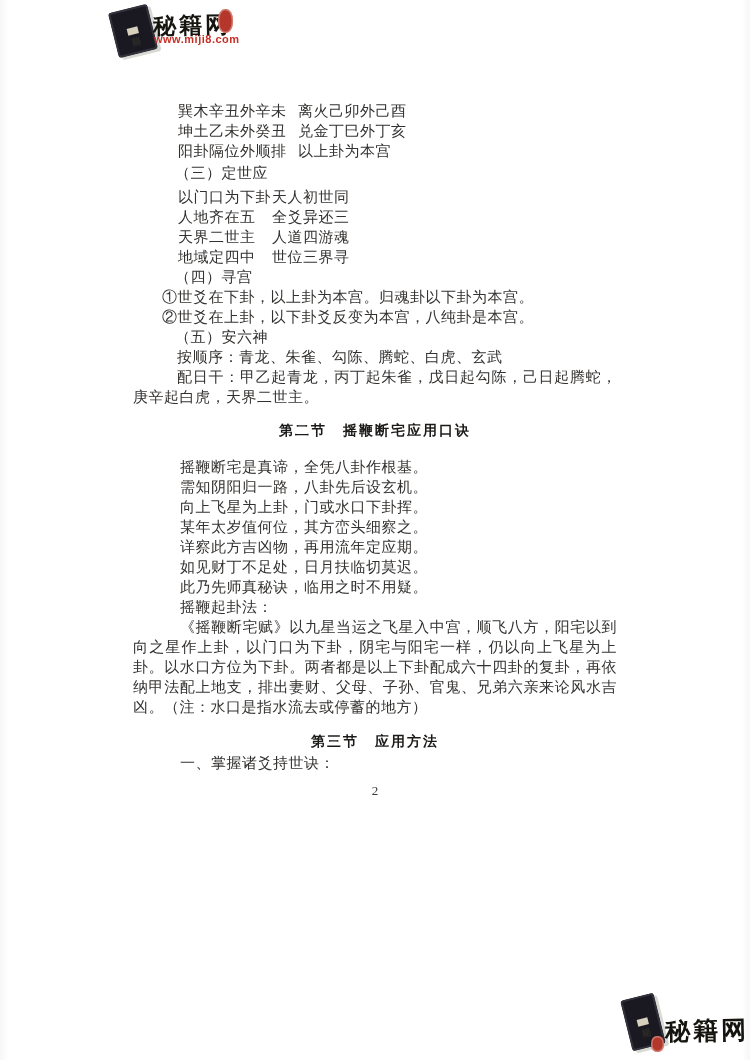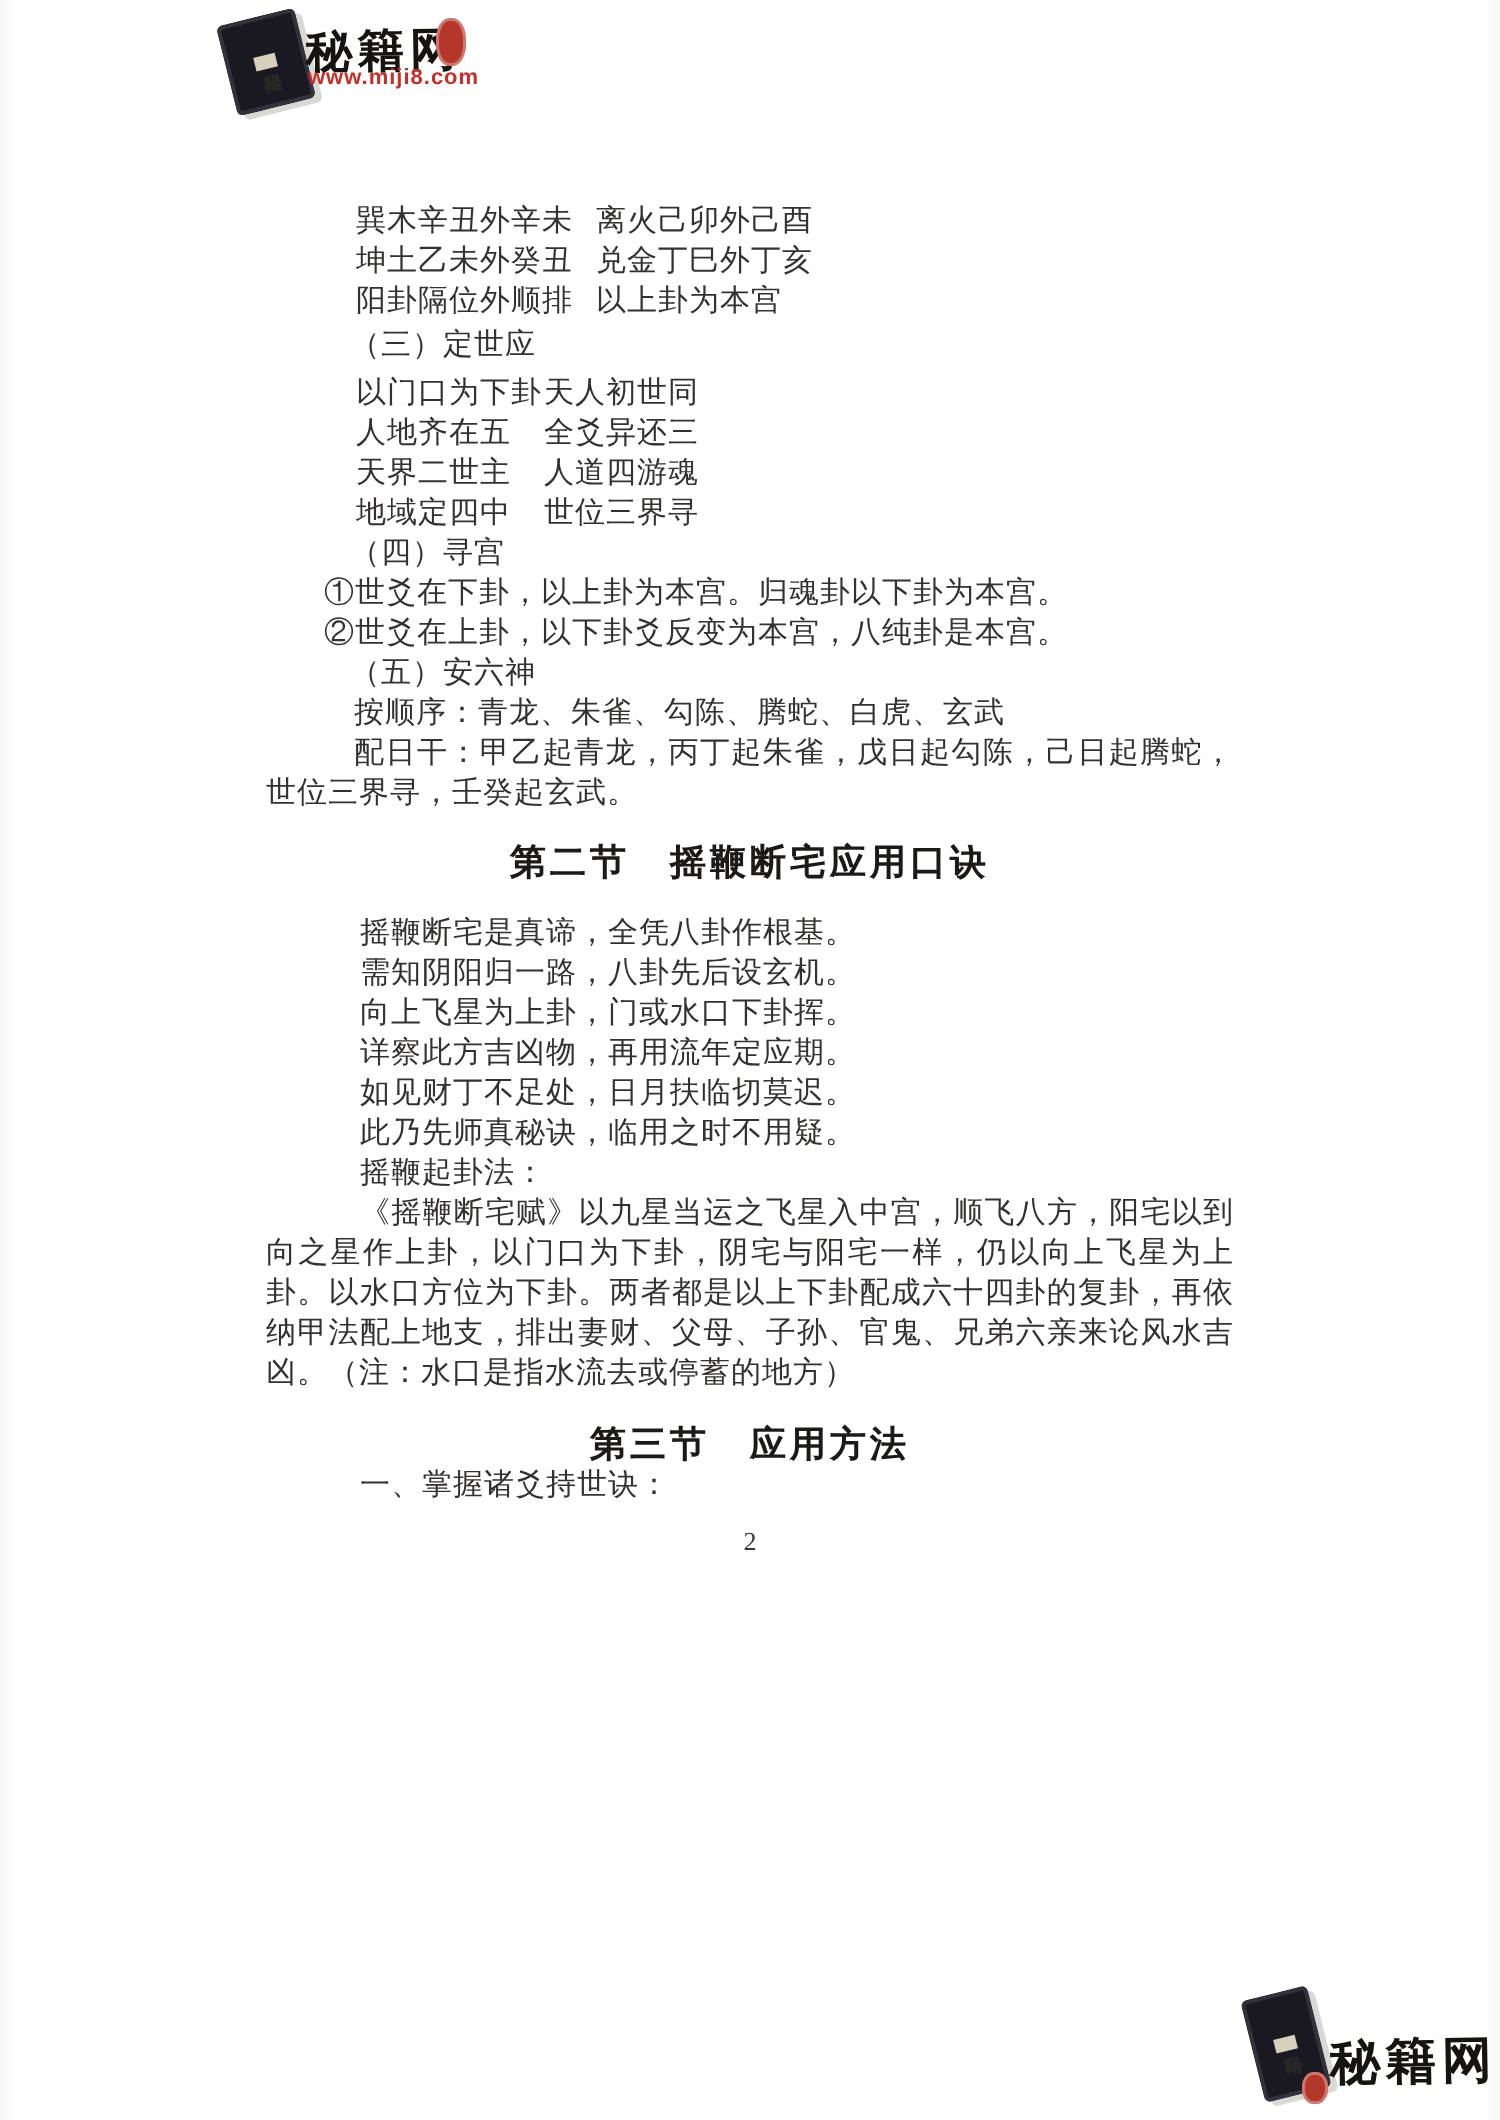--- a/index.html
+++ b/index.html
@@ -56,21 +56,21 @@
   .crow .c-left { position:absolute; left:45px; white-space:nowrap; }
   .najia .c-right { position:absolute; left:165px; white-space:nowrap; }
   .shiying .c-right { position:absolute; left:139px; white-space:nowrap; }
   .sub { padding-left:42px; }
   .sub3 { margin-top:2px; }
   .shiying-group { margin-top:4px; }
   .item { padding-left:29px; }
   .order { padding-left:44px; }
   .para { text-indent:44px; text-align:justify; }
   .sec-title {
-    text-align:center; font-weight:bold; font-size:18px; letter-spacing:2px;
+    text-align:center; font-weight:bold; font-size:14px; letter-spacing:2px;
     color:#1c1a18; height:24px; line-height:24px;
   }
   .sec2 { margin-top:12px; }
   .sec3 { margin-top:14px; margin-bottom:0; height:22px; line-height:22px; }
   .poem { margin-top:14px; }
   .poem-line { padding-left:47px; height:20px; white-space:nowrap; }
   .method { text-indent:47px; text-align:justify; }
   .intro { padding-left:47px; }
   .pagenum { margin-top:8px; text-align:center; font-size:13px; letter-spacing:0; color:#3a3836; }
 </style>
@@ -124,28 +124,29 @@
         <span class="c-left">地域定四中</span>
         <span class="c-right">世位三界寻</span>
       </div>
     </div>
 
     <div class="sub">（四）寻宫</div>
     <div class="item">①世爻在下卦，以上卦为本宫。归魂卦以下卦为本宫。</div>
     <div class="item">②世爻在上卦，以下卦爻反变为本宫，八纯卦是本宫。</div>
     <div class="sub">（五）安六神</div>
     <div class="order">按顺序：青龙、朱雀、勾陈、腾蛇、白虎、玄武</div>
-    <div class="para">配日干：甲乙起青龙，丙丁起朱雀，戊日起勾陈，己日起腾蛇，世位三界寻，壬癸起玄武。</div>
+    <div class="para">配日干：甲乙起青龙，丙丁起朱雀，戊日起勾陈，己日起腾蛇，庚辛起白虎，天界二世主。</div>
 
     <div class="sec-title sec2">第二节　摇鞭断宅应用口诀</div>
 
     <div class="poem">
       <div class="poem-line">摇鞭断宅是真谛，全凭八卦作根基。</div>
       <div class="poem-line">需知阴阳归一路，八卦先后设玄机。</div>
       <div class="poem-line">向上飞星为上卦，门或水口下卦挥。</div>
+      <div class="poem-line">某年太岁值何位，其方峦头细察之。</div>
       <div class="poem-line">详察此方吉凶物，再用流年定应期。</div>
       <div class="poem-line">如见财丁不足处，日月扶临切莫迟。</div>
       <div class="poem-line">此乃先师真秘诀，临用之时不用疑。</div>
       <div class="poem-line">摇鞭起卦法：</div>
     </div>
 
     <div class="method">《摇鞭断宅赋》以九星当运之飞星入中宫，顺飞八方，阳宅以到向之星作上卦，以门口为下卦，阴宅与阳宅一样，仍以向上飞星为上卦。以水口方位为下卦。两者都是以上下卦配成六十四卦的复卦，再依纳甲法配上地支，排出妻财、父母、子孙、官鬼、兄弟六亲来论风水吉凶。（注：水口是指水流去或停蓄的地方）</div>
 
     <div class="sec-title sec3">第三节　应用方法</div>
     <div class="intro">一、掌握诸爻持世诀：</div>

